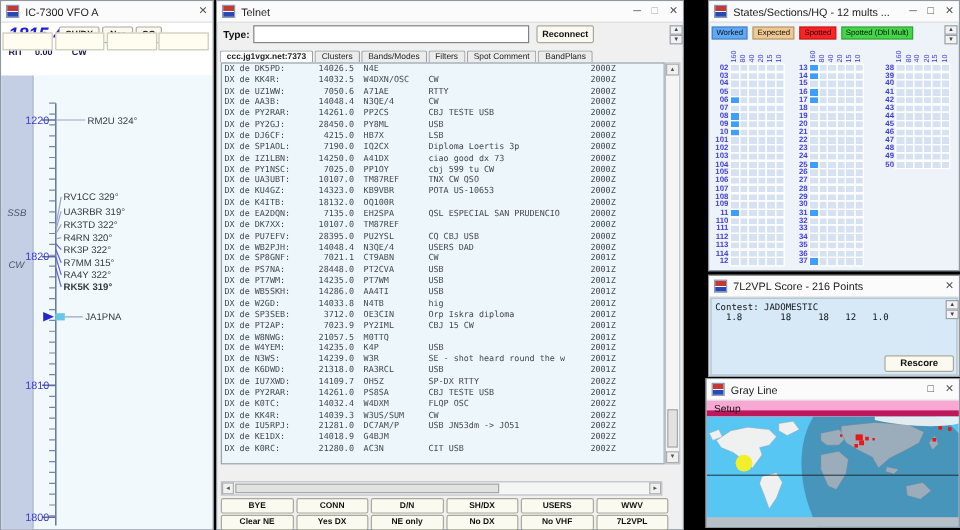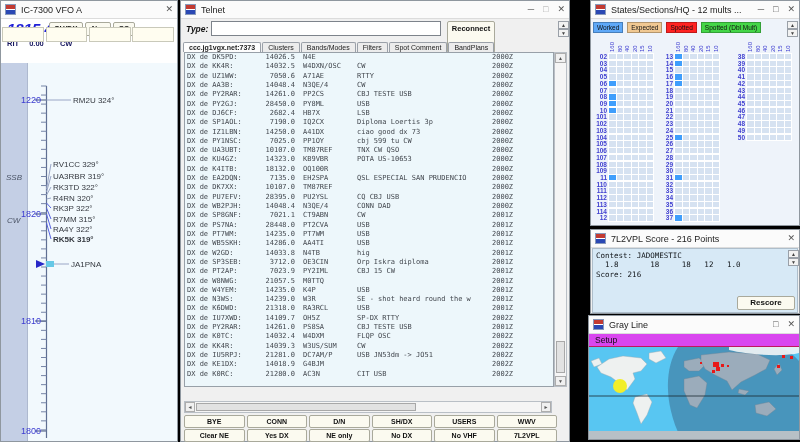--- a/index.html
+++ b/index.html
@@ -30,24 +30,24 @@
   .band-map { position:absolute; left:0; top:62px; width:176px; height:378px; background:#f2f9fd; }
   .band-strip { position:absolute; left:0; top:0; width:27px; height:100%; background:#c4cfe5;
     border-right:1px solid #aeb9cf; }
   .strip-label { position:absolute; font-size:8px; font-style:italic; color:#4d5668; }
   .major-label { position:absolute; width:38px; text-align:right; font-size:9px; color:#3b3bd0; }
   .spot-label { position:absolute; font-size:8px; color:#34383f; white-space:nowrap; }
   .scale-svg { position:absolute; left:0; top:0; }
   
   #telnet-window { left:180px; top:0; width:390px; height:442px; }
   .type-row { position:absolute; left:0; top:19px; width:388px; height:19px; }
-  .type-label { position:absolute; left:5px; top:4px; font-size:8.5px; font-weight:bold; color:#111;font-style:italic; }
+  .type-label { position:absolute; left:5px; top:4px; font-size:8.5px; font-weight:bold; color:#111; }
   .type-input { position:absolute; left:30px; top:1px; width:230px; height:15px; background:#fff;
     border:1px solid #7d838b; font-size:8px; padding:0 2px; }
-  .reconnect-btn { position:absolute; left:266px; top:1px; width:48px; height:32px; line-height:13px; }
+  .reconnect-btn { position:absolute; left:266px; top:1px; width:48px; height:15px; line-height:13px; }
   .tabs { position:absolute; left:2px; top:39px; width:384px; height:12px; display:flex; align-items:flex-end; }
   .tab { font-size:7px; color:#222; background:#ececec; border:1px solid #9aa0a8; border-bottom:none;
     border-radius:2px 2px 0 0; padding:1px 5px 1px 5px; margin-right:1px; white-space:nowrap; }
   .tab.active { background:#fdfdfd; font-weight:bold; }
   .spot-list { position:absolute; left:3px; top:51px; width:370px; height:335px; background:#edf7fb;
     border:1px solid #98a0a8; overflow:hidden; }
   .spot-row { position:relative; height:9.32px; line-height:9.32px;
     font-family:"DejaVu Sans Mono",monospace; font-size:7px; color:#43484f; white-space:pre; }
   .spot-row span { position:absolute; top:0; }
   .c-sp { left:2px; }
@@ -79,22 +79,22 @@
   
   #score-window { left:590px; top:229px; width:210px; height:85px; }
   .score-body { position:absolute; left:1px; top:18px; width:206px; height:65px;
     background:#d7e9f6; border:1px solid #aebecb; padding:2px 0 0 3px; }
   .score-line { font-family:"DejaVu Sans Mono",monospace; font-size:7.5px; font-weight:normal;
     color:#101418; line-height:9.3px; white-space:pre; }
   .rescore-btn { position:absolute; right:4px; bottom:3px; width:58px; height:14px;
     line-height:12px; font-size:8px; }
   
   #grayline-window { left:588px; top:315px; width:212px; height:125px; }
-  .menubar { position:absolute; left:0; top:18px; width:210px; height:13px; background:#d946ef;
-    border-bottom:1px solid #be185d; font-size:8.5px; color:#111; padding:1px 0 0 6px; }
+  .menubar { position:absolute; left:0; top:18px; width:210px; height:13px; background:#f9a8d4;
+    border-bottom:5px solid #be185d; font-size:8.5px; color:#111; padding:1px 0 0 6px; }
   .map-wrap { position:absolute; left:0; top:31px; width:210px; height:92px; }
 </style>
 </head>
 <body>
 
 <div class="win" id="vfo-window">
   <div class="titlebar">
     <div class="app-icon"></div>
     <span>IC-7300 VFO A</span>
     <div class="tb-btns">
@@ -230,31 +230,31 @@
       <div class="tab">Spot Comment</div>
       <div class="tab">BandPlans</div>
     </div>
   <div class="spot-list" id="spot-list">
       <div class="spot-row"><span class="c-sp">DX de DK5PD:</span><span class="c-fq">14026.5</span><span class="c-cl">N4E</span><span class="c-cm"></span><span class="c-tm">2000Z</span></div>
       <div class="spot-row"><span class="c-sp">DX de KK4R:</span><span class="c-fq">14032.5</span><span class="c-cl">W4DXN/OSC</span><span class="c-cm">CW</span><span class="c-tm">2000Z</span></div>
       <div class="spot-row"><span class="c-sp">DX de UZ1WW:</span><span class="c-fq">7050.6</span><span class="c-cl">A71AE</span><span class="c-cm">RTTY</span><span class="c-tm">2000Z</span></div>
       <div class="spot-row"><span class="c-sp">DX de AA3B:</span><span class="c-fq">14048.4</span><span class="c-cl">N3QE/4</span><span class="c-cm">CW</span><span class="c-tm">2000Z</span></div>
       <div class="spot-row"><span class="c-sp">DX de PY2RAR:</span><span class="c-fq">14261.0</span><span class="c-cl">PP2CS</span><span class="c-cm">CBJ TESTE USB</span><span class="c-tm">2000Z</span></div>
       <div class="spot-row"><span class="c-sp">DX de PY2GJ:</span><span class="c-fq">28450.0</span><span class="c-cl">PY8ML</span><span class="c-cm">USB</span><span class="c-tm">2000Z</span></div>
-      <div class="spot-row"><span class="c-sp">DX de DJ6CF:</span><span class="c-fq">2682.4</span><span class="c-cl">HB7X</span><span class="c-cm">LSB</span><span class="c-tm">2000Z</span></div>
+      <div class="spot-row"><span class="c-sp">DX de DJ6CF:</span><span class="c-fq">4215.0</span><span class="c-cl">HB7X</span><span class="c-cm">LSB</span><span class="c-tm">2000Z</span></div>
       <div class="spot-row"><span class="c-sp">DX de SP1AOL:</span><span class="c-fq">7190.0</span><span class="c-cl">IQ2CX</span><span class="c-cm">Diploma Loertis 3p</span><span class="c-tm">2000Z</span></div>
       <div class="spot-row"><span class="c-sp">DX de IZ1LBN:</span><span class="c-fq">14250.0</span><span class="c-cl">A41DX</span><span class="c-cm">ciao good dx 73</span><span class="c-tm">2000Z</span></div>
       <div class="spot-row"><span class="c-sp">DX de PY1NSC:</span><span class="c-fq">7025.0</span><span class="c-cl">PP1OY</span><span class="c-cm">cbj 599 tu CW</span><span class="c-tm">2000Z</span></div>
       <div class="spot-row"><span class="c-sp">DX de UA3UBT:</span><span class="c-fq">10107.0</span><span class="c-cl">TM87REF</span><span class="c-cm">TNX CW QSO</span><span class="c-tm">2000Z</span></div>
       <div class="spot-row"><span class="c-sp">DX de KU4GZ:</span><span class="c-fq">14323.0</span><span class="c-cl">KB9VBR</span><span class="c-cm">POTA US-10653</span><span class="c-tm">2000Z</span></div>
       <div class="spot-row"><span class="c-sp">DX de K4ITB:</span><span class="c-fq">18132.0</span><span class="c-cl">OQ100R</span><span class="c-cm"></span><span class="c-tm">2000Z</span></div>
       <div class="spot-row"><span class="c-sp">DX de EA2DQN:</span><span class="c-fq">7135.0</span><span class="c-cl">EH2SPA</span><span class="c-cm">QSL ESPECIAL SAN PRUDENCIO</span><span class="c-tm">2000Z</span></div>
       <div class="spot-row"><span class="c-sp">DX de DK7XX:</span><span class="c-fq">10107.0</span><span class="c-cl">TM87REF</span><span class="c-cm"></span><span class="c-tm">2000Z</span></div>
       <div class="spot-row"><span class="c-sp">DX de PU7EFV:</span><span class="c-fq">28395.0</span><span class="c-cl">PU2YSL</span><span class="c-cm">CQ CBJ USB</span><span class="c-tm">2000Z</span></div>
-      <div class="spot-row"><span class="c-sp">DX de WB2PJH:</span><span class="c-fq">14048.4</span><span class="c-cl">N3QE/4</span><span class="c-cm">CONN DAD</span><span class="c-tm">2000Z</span></div>
+      <div class="spot-row"><span class="c-sp">DX de WB2PJH:</span><span class="c-fq">14048.4</span><span class="c-cl">N3QE/4</span><span class="c-cm">USERS DAD</span><span class="c-tm">2000Z</span></div>
       <div class="spot-row"><span class="c-sp">DX de SP8GNF:</span><span class="c-fq">7021.1</span><span class="c-cl">CT9ABN</span><span class="c-cm">CW</span><span class="c-tm">2001Z</span></div>
       <div class="spot-row"><span class="c-sp">DX de PS7NA:</span><span class="c-fq">28448.0</span><span class="c-cl">PT2CVA</span><span class="c-cm">USB</span><span class="c-tm">2001Z</span></div>
       <div class="spot-row"><span class="c-sp">DX de PT7WM:</span><span class="c-fq">14235.0</span><span class="c-cl">PT7WM</span><span class="c-cm">USB</span><span class="c-tm">2001Z</span></div>
       <div class="spot-row"><span class="c-sp">DX de WB5SKH:</span><span class="c-fq">14286.0</span><span class="c-cl">AA4TI</span><span class="c-cm">USB</span><span class="c-tm">2001Z</span></div>
       <div class="spot-row"><span class="c-sp">DX de W2GD:</span><span class="c-fq">14033.8</span><span class="c-cl">N4TB</span><span class="c-cm">hig</span><span class="c-tm">2001Z</span></div>
       <div class="spot-row"><span class="c-sp">DX de SP3SEB:</span><span class="c-fq">3712.0</span><span class="c-cl">OE3CIN</span><span class="c-cm">Orp Iskra diploma</span><span class="c-tm">2001Z</span></div>
       <div class="spot-row"><span class="c-sp">DX de PT2AP:</span><span class="c-fq">7023.9</span><span class="c-cl">PY2IML</span><span class="c-cm">CBJ 15 CW</span><span class="c-tm">2001Z</span></div>
       <div class="spot-row"><span class="c-sp">DX de W8NWG:</span><span class="c-fq">21057.5</span><span class="c-cl">M0TTQ</span><span class="c-cm"></span><span class="c-tm">2001Z</span></div>
       <div class="spot-row"><span class="c-sp">DX de W4YEM:</span><span class="c-fq">14235.0</span><span class="c-cl">K4P</span><span class="c-cm">USB</span><span class="c-tm">2001Z</span></div>
       <div class="spot-row"><span class="c-sp">DX de N3WS:</span><span class="c-fq">14239.0</span><span class="c-cl">W3R</span><span class="c-cm">SE - shot heard round the w</span><span class="c-tm">2001Z</span></div>
@@ -782,21 +782,20 @@
   <div class="titlebar">
     <div class="app-icon"></div>
     <span>7L2VPL Score - 216 Points</span>
     <div class="tb-btns">
       <span class="tb-btn">✕</span>
     </div>
   </div>
   <div class="score-body" id="score-body">
       <div class="score-line">Contest: JADOMESTIC</div>
       <div class="score-line">  1.8       18     18   12   1.0</div>
-      <div class="score-line">Score: 216</div>
     </div>
   <div class="spin" style="left:197px; top:20px;">
     <div>▲</div>
     <div>▼</div>
   </div>
   <div class="mini-btn rescore-btn">Rescore</div>
 </div>
 
 <div class="win" id="grayline-window">
   <div class="titlebar">

